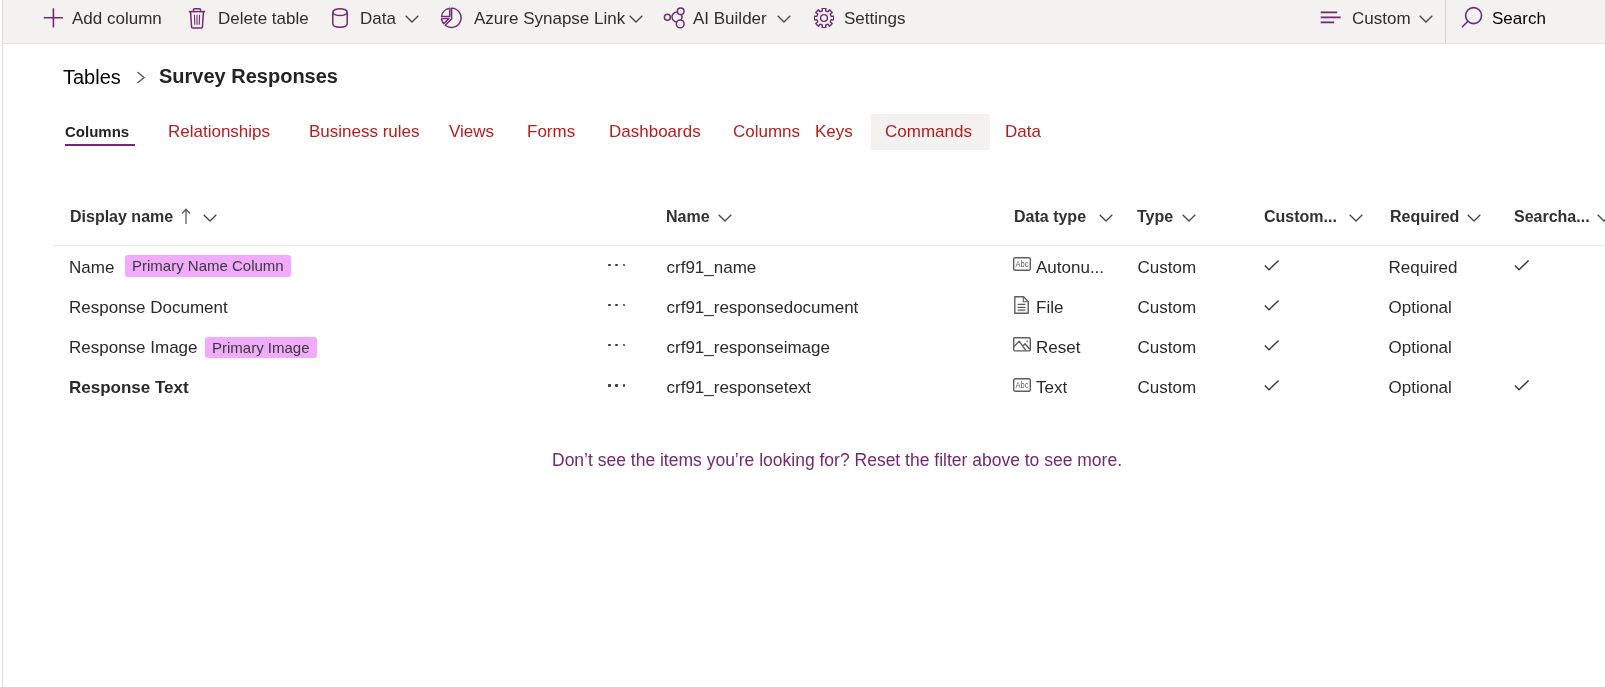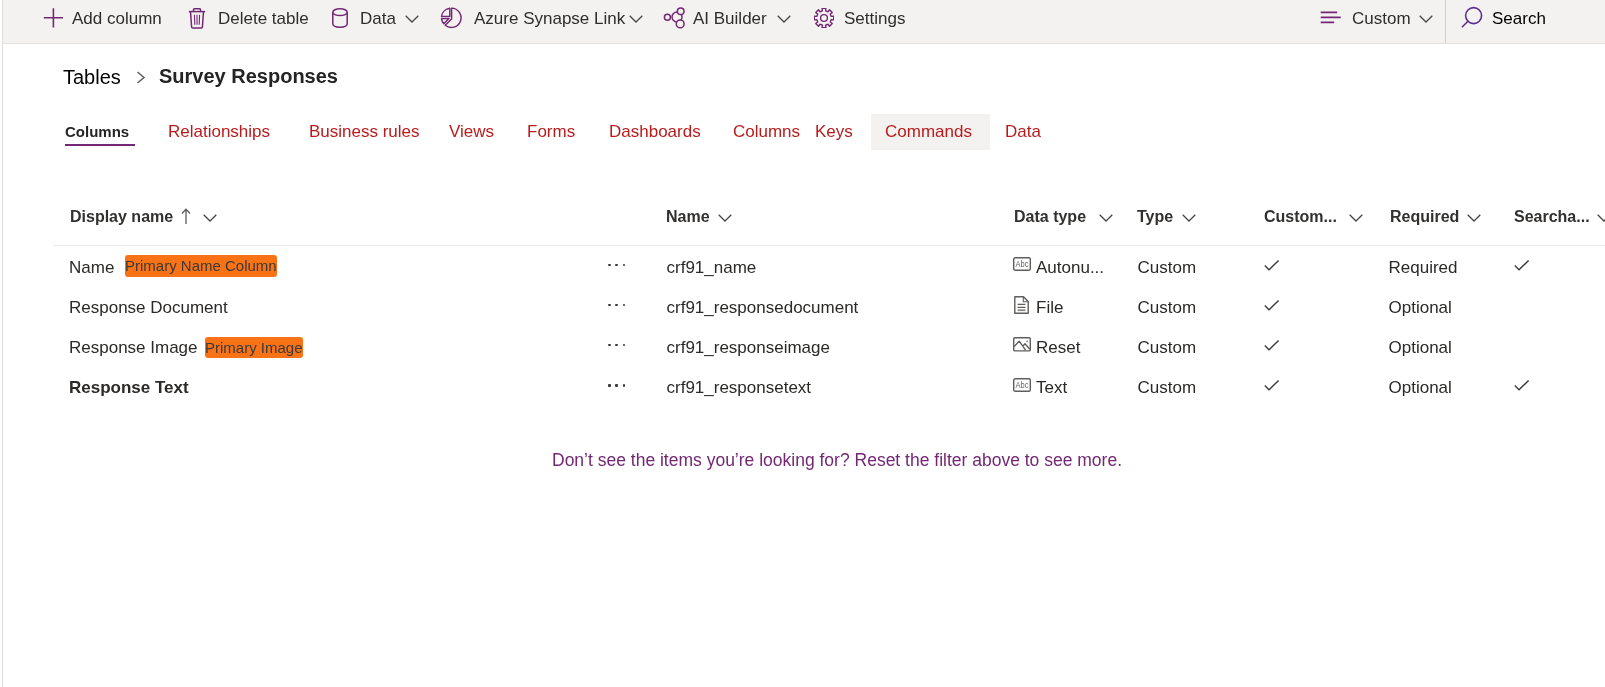--- a/index.html
+++ b/index.html
@@ -7,21 +7,21 @@
   .page{position:relative;width:1341px;height:687px;}
   .vline{position:absolute;left:2px;top:0;width:1px;height:687px;background:#e0dedc;}
   .toolbar{position:absolute;left:3px;top:0;width:1602px;height:43px;background:#f3f2f1;border-bottom:1px solid #e3e1df;}
   .ti{position:absolute;top:0;height:37px;display:flex;align-items:center;font-size:17px;color:#2f2e2d;white-space:nowrap;}
   .ic{position:absolute;}
   .tdiv{position:absolute;top:0;width:1px;height:43px;background:#d2d0ce;}
   .gray{color:#000000;}
   .abs{position:absolute;white-space:nowrap;}
   .cell{position:absolute;height:36px;display:flex;align-items:center;font-size:17px;color:#2b2a29;white-space:nowrap;}
   .hcell{position:absolute;height:36px;display:flex;align-items:center;font-size:16px;font-weight:bold;color:#323130;white-space:nowrap;}
-  .badge{position:absolute;background:#f97316;border-radius:3px;font-size:15px;color:#3b3a39;display:flex;align-items:center;padding:0 0;}
+  .badge{position:absolute;background:#f0abfc;border-radius:3px;font-size:15px;color:#3b3a39;display:flex;align-items:center;padding:0 7px;}
   .dot{position:absolute;width:2.7px;height:2.7px;background:#3a3937;border-radius:1px;}
   .tab{position:absolute;top:113px;height:37px;display:flex;align-items:center;font-size:17px;color:#b91c1c;white-space:nowrap;}
 </style>
 </head>
 <body>
 <div class="page">
   <div class="toolbar"></div>
   <div class="vline"></div>
 
   <svg class="ic" style="left:43px;top:7px" width="21" height="22" viewBox="0 0 21 22">

